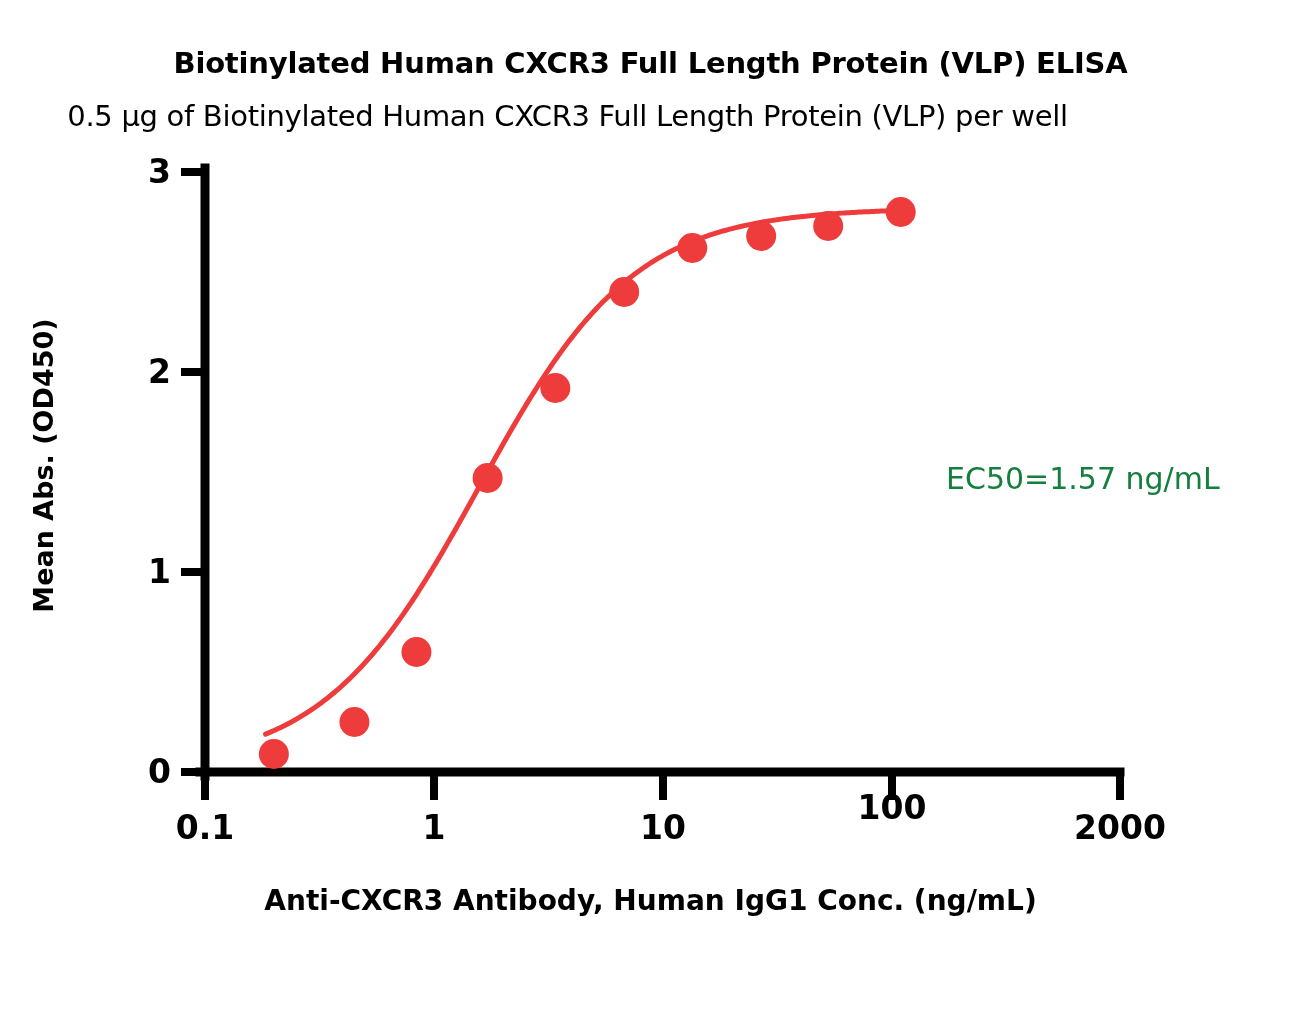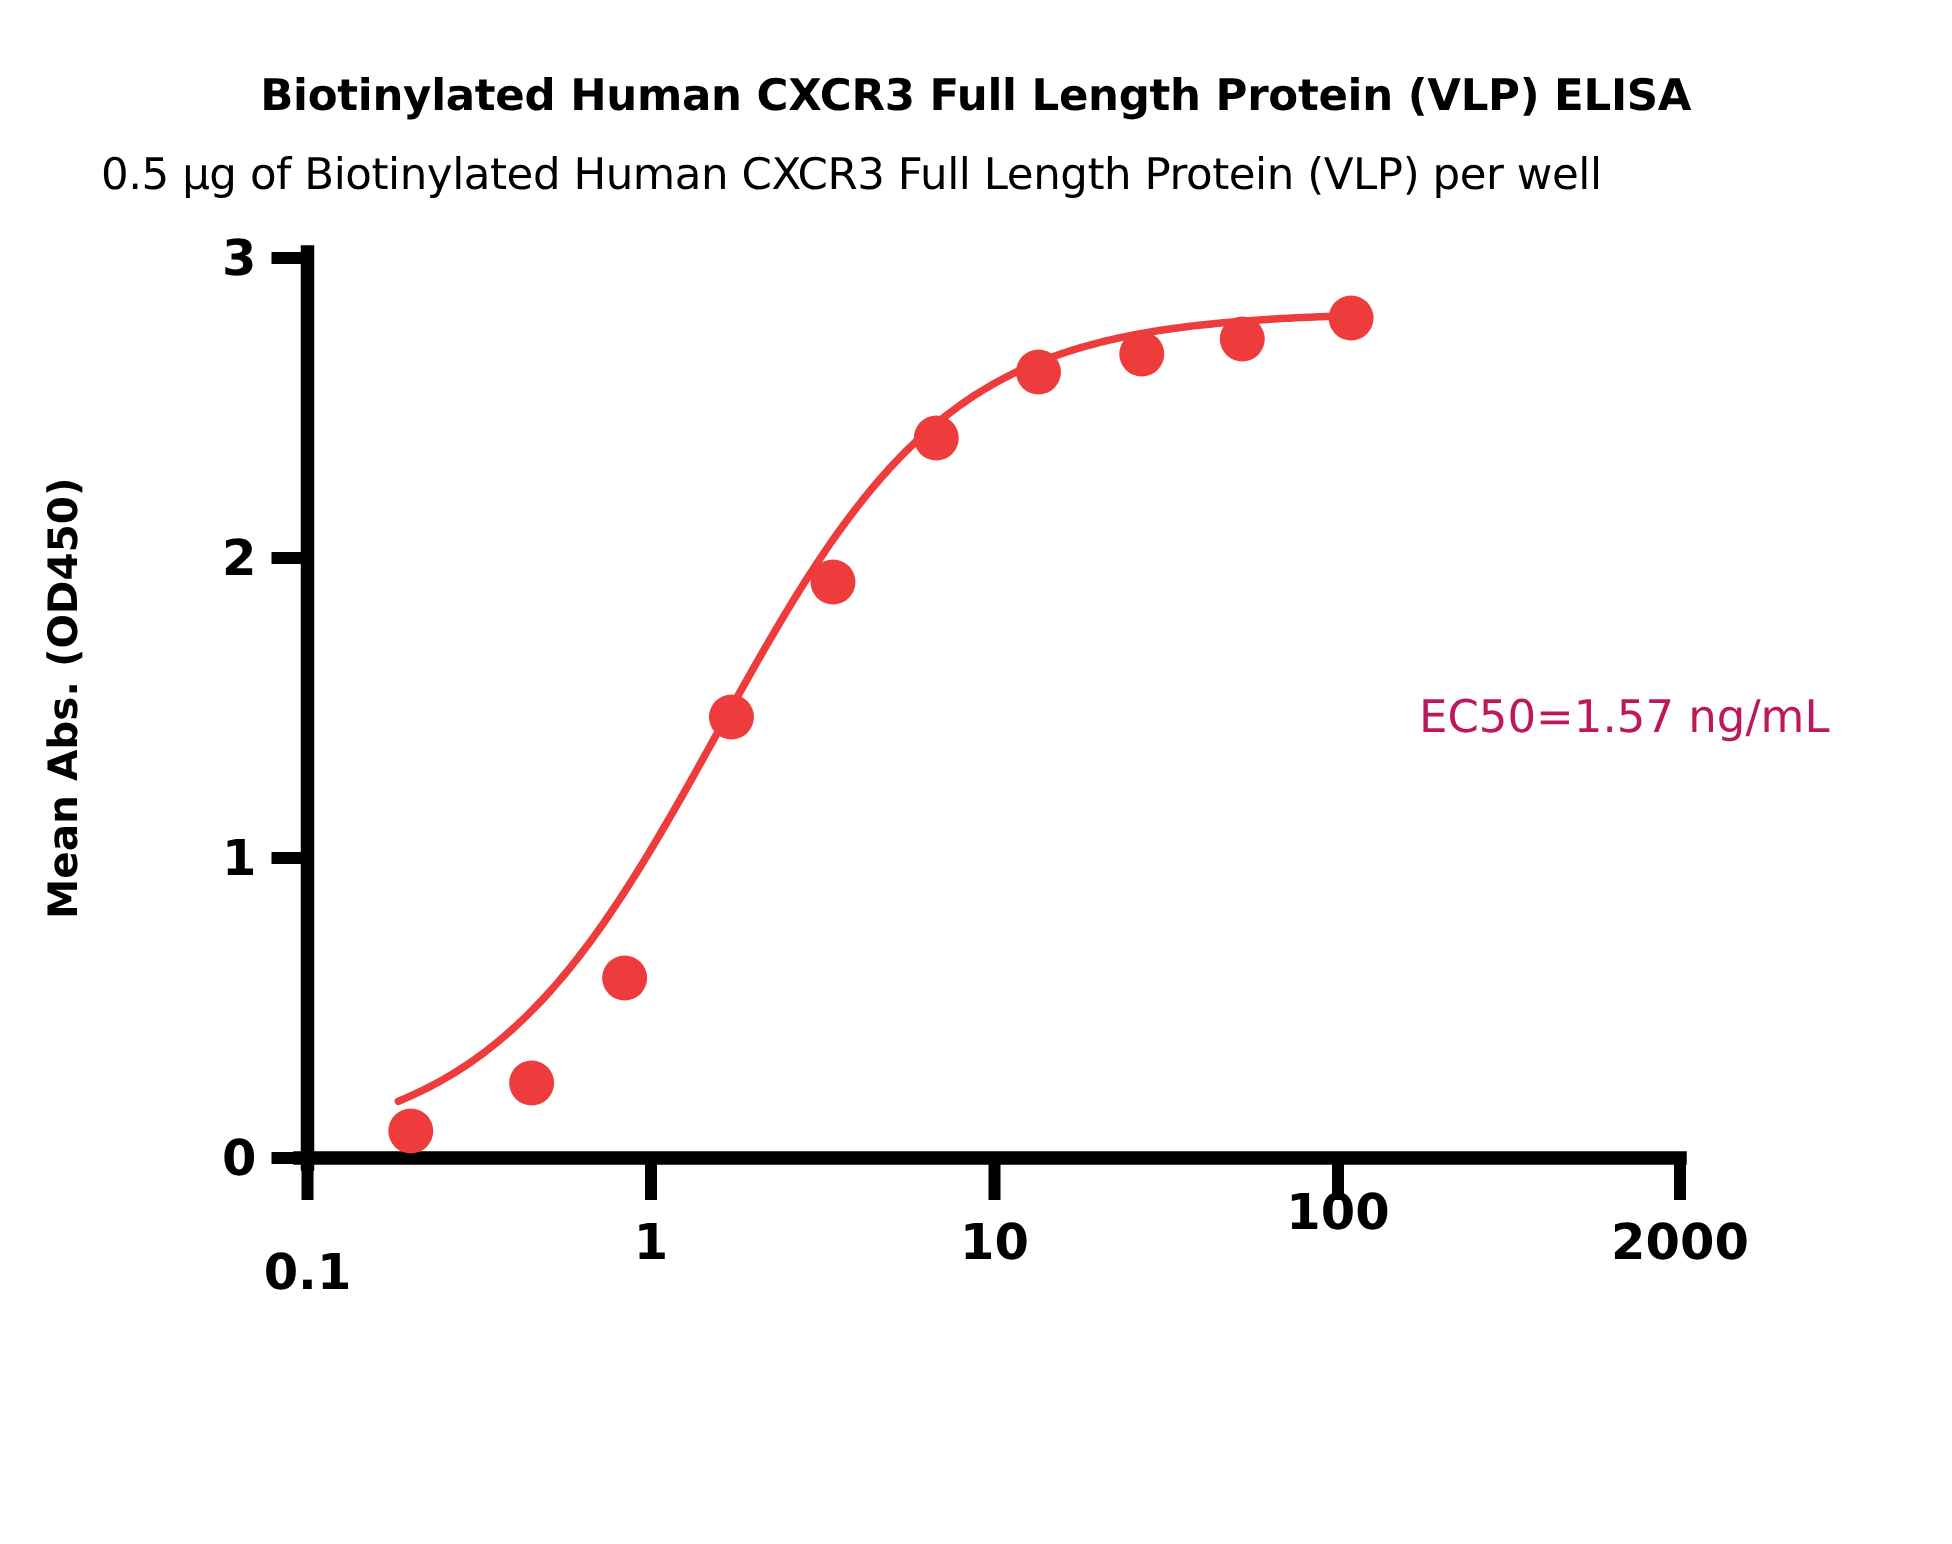--- a/index.html
+++ b/index.html
@@ -71,21 +71,21 @@
     font-weight: bold;
     color: #000000;
     white-space: nowrap;
   }
   .ec50 {
     position: absolute;
     left: 946px;
     top: 461px;
     font-size: 30px;
     font-weight: normal;
-    color: #be185d;
+    color: #15803d;
     white-space: nowrap;
   }
   .ytick-label {
     position: absolute;
     font-size: 33px;
     font-weight: bold;
     color: #000000;
     text-align: right;
     width: 40px;
     white-space: nowrap;
@@ -142,27 +142,28 @@
         <circle cx="624.19" cy="292.00" r="15" fill="#EE3B3B"></circle>
         <circle cx="692.31" cy="248.00" r="15" fill="#EE3B3B"></circle>
         <circle cx="761.17" cy="236.00" r="15" fill="#EE3B3B"></circle>
         <circle cx="828.18" cy="226.00" r="15" fill="#EE3B3B"></circle>
         <circle cx="900.72" cy="212.00" r="15" fill="#EE3B3B"></circle>
       </g>
   </svg>
 
   <div class="ylabel">Mean Abs. (OD450)</div>
 
+  <div class="xlabel">Anti-CXCR3 Antibody, Human IgG1 Conc. (ng/mL)</div>
 
   <div class="ec50">EC50=1.57 ng/mL</div>
 
   <div class="ytick-label" style="left:131px; top:152px;">3</div>
   <div class="ytick-label" style="left:131px; top:352px;">2</div>
   <div class="ytick-label" style="left:131px; top:552px;">1</div>
   <div class="ytick-label" style="left:131px; top:752px;">0</div>
 
-  <div class="xtick-label" style="left:205px; top:828px;text-align:right;">0.1</div>
+  <div class="xtick-label" style="left:205px; top:808px;text-align:right;">0.1</div>
   <div class="xtick-label" style="left:434px; top:808px;">1</div>
   <div class="xtick-label" style="left:663px; top:808px;">10</div>
   <div class="xtick-label" style="left:892px; top:788px;">100</div>
   <div class="xtick-label" style="left:1120px; top:808px;">2000</div>
 
 </div>
 
 </body></html>

